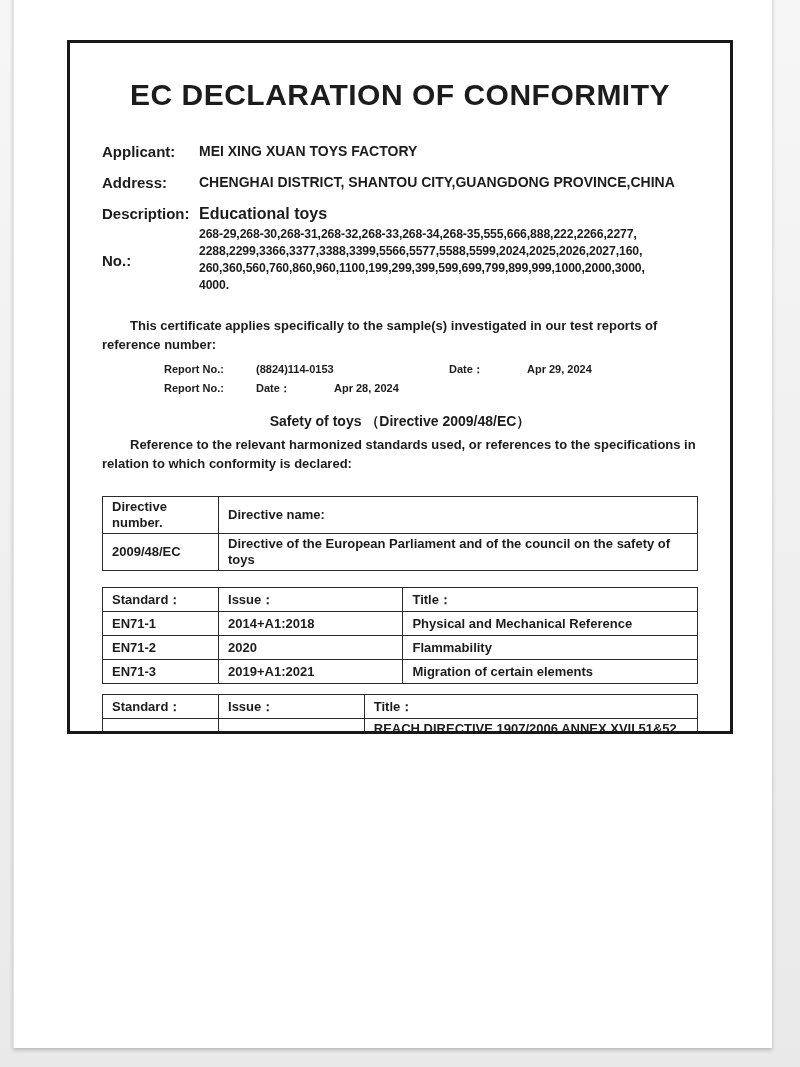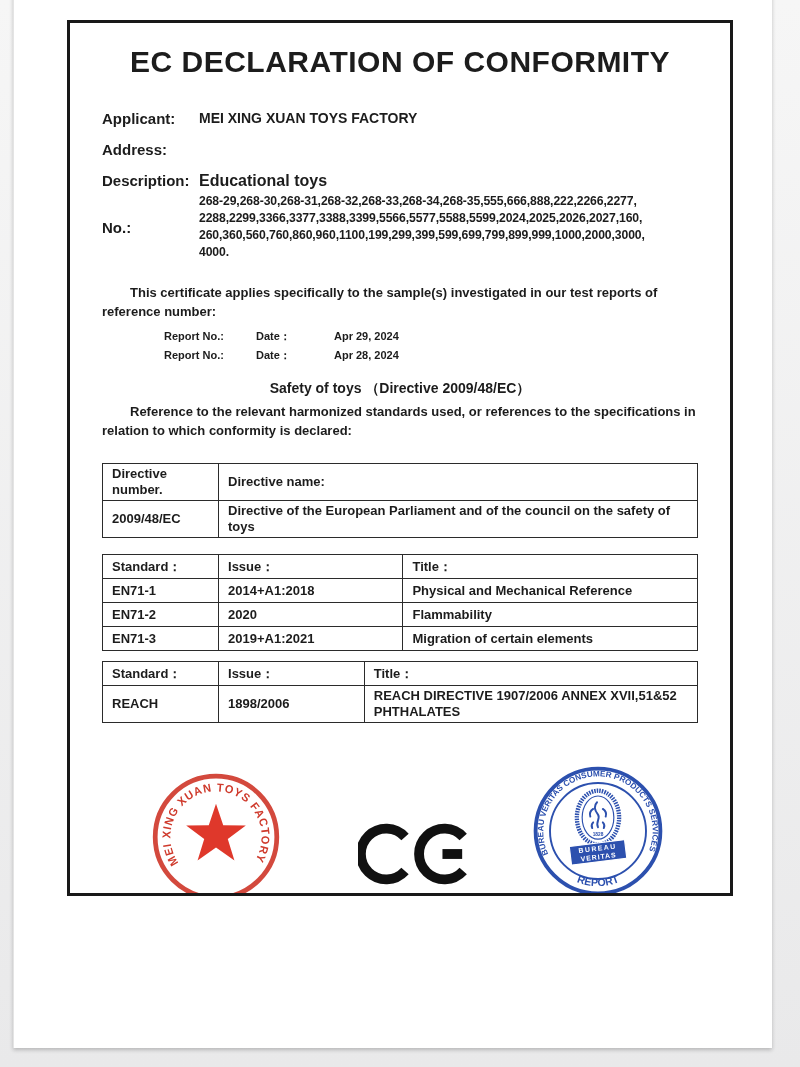--- a/index.html
+++ b/index.html
@@ -10,24 +10,24 @@
     color:#1c1c1c;
   }
   .viewport{position:relative;width:800px;height:1067px;}
   .sheet{
     position:absolute;left:13px;top:-8px;width:758px;height:1056px;
     background:#ffffff;
     border-left:1px solid #e4e4e4;
     box-shadow:0 2px 4px rgba(0,0,0,.22);
   }
   .frame{
-    position:absolute;left:53px;top:28px;width:666px;height:876px;
+    position:absolute;left:53px;top:48px;width:666px;height:694px;
     border:3px solid #181818;
     box-sizing:border-box;
-    padding:0 32px;
+    padding:13px 32px;
     overflow:hidden;
   }
   .title{
     margin-top:21px;
     text-align:center;
     font-size:30px;
     font-weight:900;
     letter-spacing:.5px;
     line-height:36px;
     white-space:nowrap;
@@ -88,39 +88,41 @@
 
       <div class="title">EC DECLARATION OF CONFORMITY</div>
 
       <div class="fields">
         <div class="frow">
           <div class="flabel">Applicant:</div>
           <div class="fvalue">MEI XING XUAN TOYS FACTORY</div>
         </div>
         <div class="frow">
           <div class="flabel">Address:</div>
+          <div class="fvalue">CHENGHAI DISTRICT, SHANTOU CITY,GUANGDONG PROVINCE,CHINA</div>
         </div>
         <div class="frow desc">
           <div class="flabel">Description:</div>
           <div class="fvalue">Educational toys</div>
         </div>
         <div class="frow no">
           <div class="flabel">No.:</div>
           <div class="numbers">268-29,268-30,268-31,268-32,268-33,268-34,268-35,555,666,888,222,2266,2277,
 2288,2299,3366,3377,3388,3399,5566,5577,5588,5599,2024,2025,2026,2027,160,
 260,360,560,760,860,960,1100,199,299,399,599,699,799,899,999,1000,2000,3000,
 4000.</div>
         </div>
       </div>
 
       <div class="para cert-note">This certificate applies specifically to the sample(s) investigated in our test reports of reference number:</div>
 
       <div class="reports">
         <div class="rrow">
           <div class="r-label">Report No.:</div>
+          <div class="r-no">(8824)114-0153</div>
           <div class="d-label">Date：</div>
           <div class="d-value">Apr 29, 2024</div>
         </div>
         <div class="rrow">
           <div class="r-label">Report No.:</div>
           <div class="d-label">Date：</div>
           <div class="d-value">Apr 28, 2024</div>
         </div>
       </div>
 

